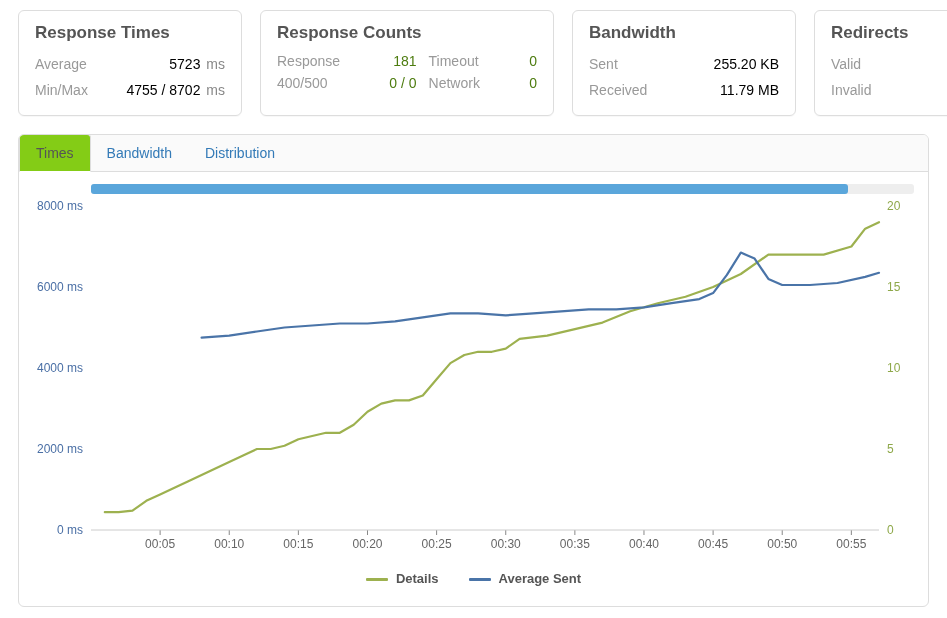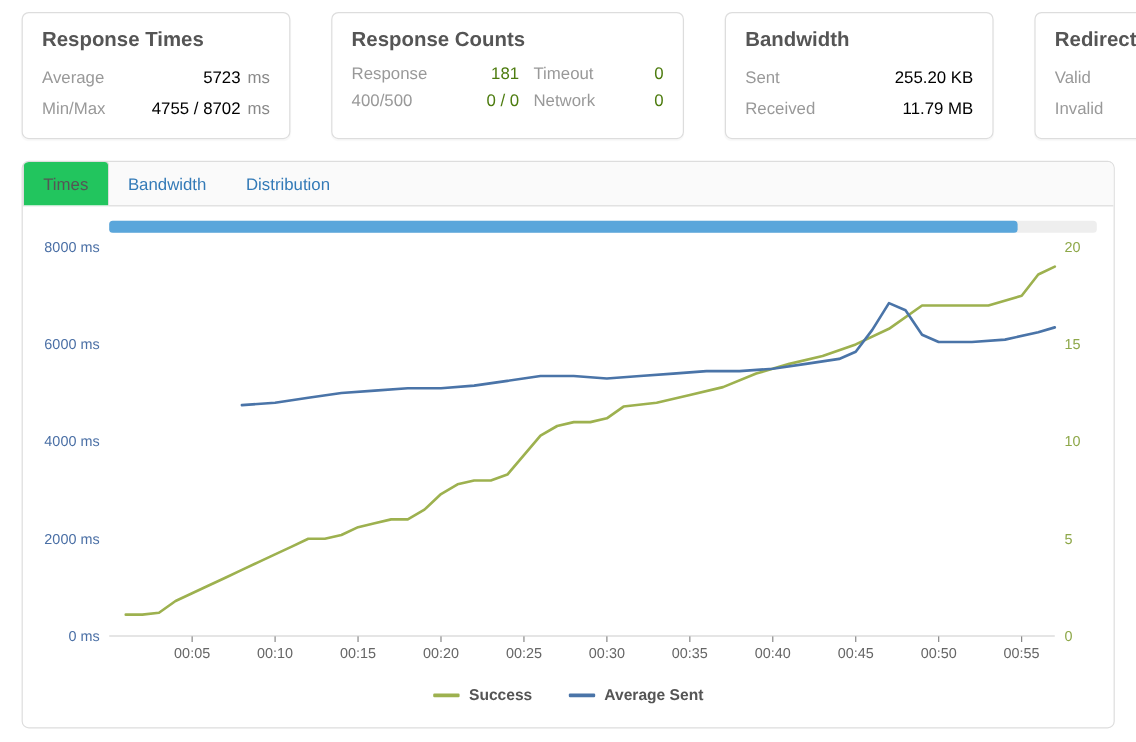--- a/index.html
+++ b/index.html
@@ -1,34 +1,34 @@
 <!DOCTYPE html>
 <html><head>
 <meta charset="utf-8">
 <style>
 html,body{margin:0;padding:0;background:#fff;font-family:"Helvetica Neue",Helvetica,Arial,sans-serif;color:#333;font-size:14px;-webkit-font-smoothing:antialiased}
 .wrap{width:947px;padding:10px 18px 20px;box-sizing:border-box}
-.cards{display:flex;gap:34px;margin-bottom:18px}
+.cards{display:flex;gap:18px;margin-bottom:18px}
 .card{flex:0 0 auto;border:1px solid #ddd;border-radius:6px;padding:12px 16px 14px;box-shadow:0 1px 1px rgba(0,0,0,0.03)}
 .card h3{margin:0 0 10px;font-size:17px;font-weight:600;color:#555}
 .row{display:flex;align-items:flex-end;gap:10px;margin-top:4px;font-size:14px;line-height:22px}
 .label{color:#999}
 .val{color:#000000;font-weight:500}
 .unit{color:#888;font-weight:400;margin-left:2px}
 .rt{width:190px}
 .rc{width:260px}
 .bw{width:190px}
 .rd{width:150px}
 .rcgrid{display:grid;grid-template-columns:auto auto auto auto;column-gap:12px;row-gap:6px;align-items:baseline}
 .rcgrid .label{color:#999}
 .rcgrid .val{color:#4d7c0f;text-align:right}
 .panel{border:1px solid #ddd;border-radius:6px;overflow:hidden}
 .tabs{display:flex;background:#fafafa;border-bottom:1px solid #ddd}
 .tab{padding:10px 16px;font-size:14px;color:#337ab7;border-right:1px solid transparent;cursor:pointer}
-.tab.active{background:#22c55e;color:#555;border:1px solid #ddd;border-bottom:1px solid #fff;border-top-left-radius:4px;border-top-right-radius:4px;margin-top:-1px;margin-bottom:-1px}
+.tab.active{background:#84cc16;color:#555;border:1px solid #ddd;border-bottom:1px solid #fff;border-top-left-radius:4px;border-top-right-radius:4px;margin-top:-1px;margin-bottom:-1px}
 .chartzone{padding:12px 14px 6px;position:relative}
 .progress{position:relative;height:10px;background:#eee;border-radius:3px;margin:0 0 6px 58px}
 .progress-fill{position:absolute;left:0;top:0;height:100%;background:#5aa6db;border-radius:3px}
 svg text{font-family:"Helvetica Neue",Helvetica,Arial,sans-serif}
 .axis-l{fill:#4a6fa5;font-size:12px}
 .axis-r{fill:#8ea84a;font-size:12px}
 .axis-x{fill:#666;font-size:12px}
 .legend{display:flex;justify-content:center;gap:30px;padding:8px 0 14px;font-size:13px;color:#555}
 .legend .sw{display:inline-block;width:22px;height:3px;vertical-align:middle;margin-right:8px;border-radius:1px}
 </style>
@@ -129,19 +129,19 @@
           <text x="680.1052631578948" y="348" text-anchor="middle" class="axis-x">00:45</text>
           <line x1="749.2280701754386" y1="330" x2="749.2280701754386" y2="335" stroke="#888" stroke-width="1"></line>
           <text x="749.2280701754386" y="348" text-anchor="middle" class="axis-x">00:50</text>
           <line x1="818.3508771929825" y1="330" x2="818.3508771929825" y2="335" stroke="#888" stroke-width="1"></line>
           <text x="818.3508771929825" y="348" text-anchor="middle" class="axis-x">00:55</text>
           <line x1="58" y1="330" x2="846" y2="330" stroke="#ccc"></line>
           <path d="M 71.8 312.2 L 85.6 312.2 L 99.5 310.6 L 113.3 300.8 L 127.1 294.4 L 140.9 287.9 L 154.8 281.4 L 168.6 274.9 L 182.4 268.4 L 196.2 262.0 L 210.1 255.5 L 223.9 249.0 L 237.7 249.0 L 251.5 245.8 L 265.4 239.3 L 279.2 236.0 L 293.0 232.8 L 306.8 232.8 L 320.7 224.7 L 334.5 211.7 L 348.3 203.6 L 362.1 200.4 L 376.0 200.4 L 389.8 195.5 L 403.6 179.3 L 417.4 163.1 L 431.3 155.0 L 445.1 151.8 L 458.9 151.8 L 472.7 148.6 L 486.6 138.8 L 514.2 135.6 L 541.9 129.1 L 569.5 122.6 L 597.2 111.3 L 624.8 103.2 L 652.5 96.7 L 680.1 87.0 L 707.8 74.0 L 735.4 54.6 L 763.1 54.6 L 790.7 54.6 L 818.4 46.5 L 832.2 28.7 L 846.0 22.2" fill="none" stroke="#9db14f" stroke-width="2.2" stroke-linejoin="round" stroke-linecap="round"></path>
           <path d="M 168.6 137.6 L 196.2 135.6 L 223.9 131.5 L 251.5 127.5 L 279.2 125.5 L 306.8 123.5 L 334.5 123.5 L 362.1 121.4 L 389.8 117.4 L 417.4 113.3 L 445.1 113.3 L 472.7 115.4 L 500.4 113.3 L 528.0 111.3 L 555.7 109.3 L 583.3 109.3 L 611.0 107.3 L 638.6 103.2 L 666.3 99.1 L 680.1 93.1 L 693.9 74.9 L 707.8 52.6 L 721.6 58.6 L 735.4 78.9 L 749.2 85.0 L 776.9 85.0 L 804.5 83.0 L 832.2 76.9 L 846.0 72.8" fill="none" stroke="#4a74a8" stroke-width="2.2" stroke-linejoin="round" stroke-linecap="round"></path>
         </svg>
     <div class="legend">
-      <span><span class="sw" id="sw1" style="background: rgb(157, 177, 79);"></span><b>Success</b></span>
+      <span><span class="sw" id="sw1" style="background: rgb(157, 177, 79);"></span><b>Details</b></span>
       <span><span class="sw" id="sw2" style="background: rgb(74, 116, 168);"></span><b>Average Sent</b></span>
     </div>
   </div>
 </div>
 
 </div>
 
 </body></html>

